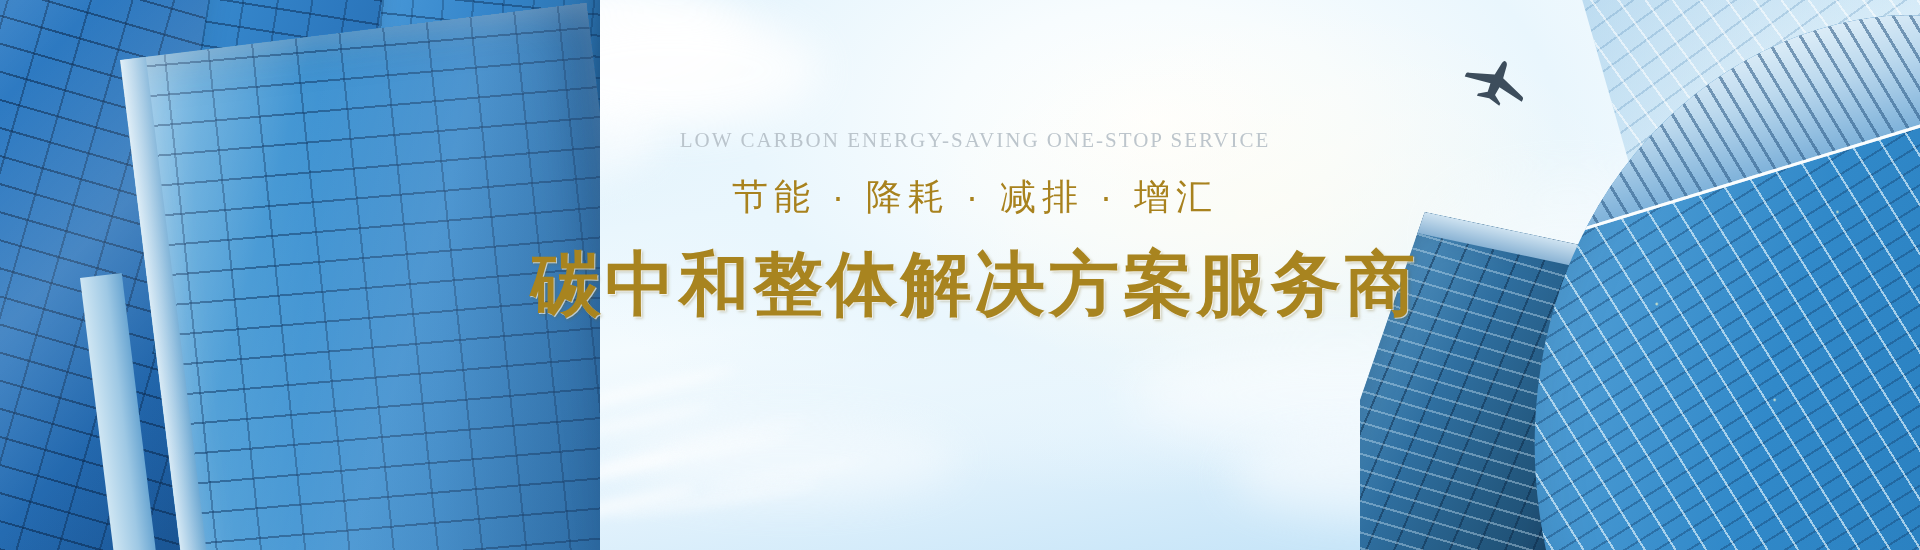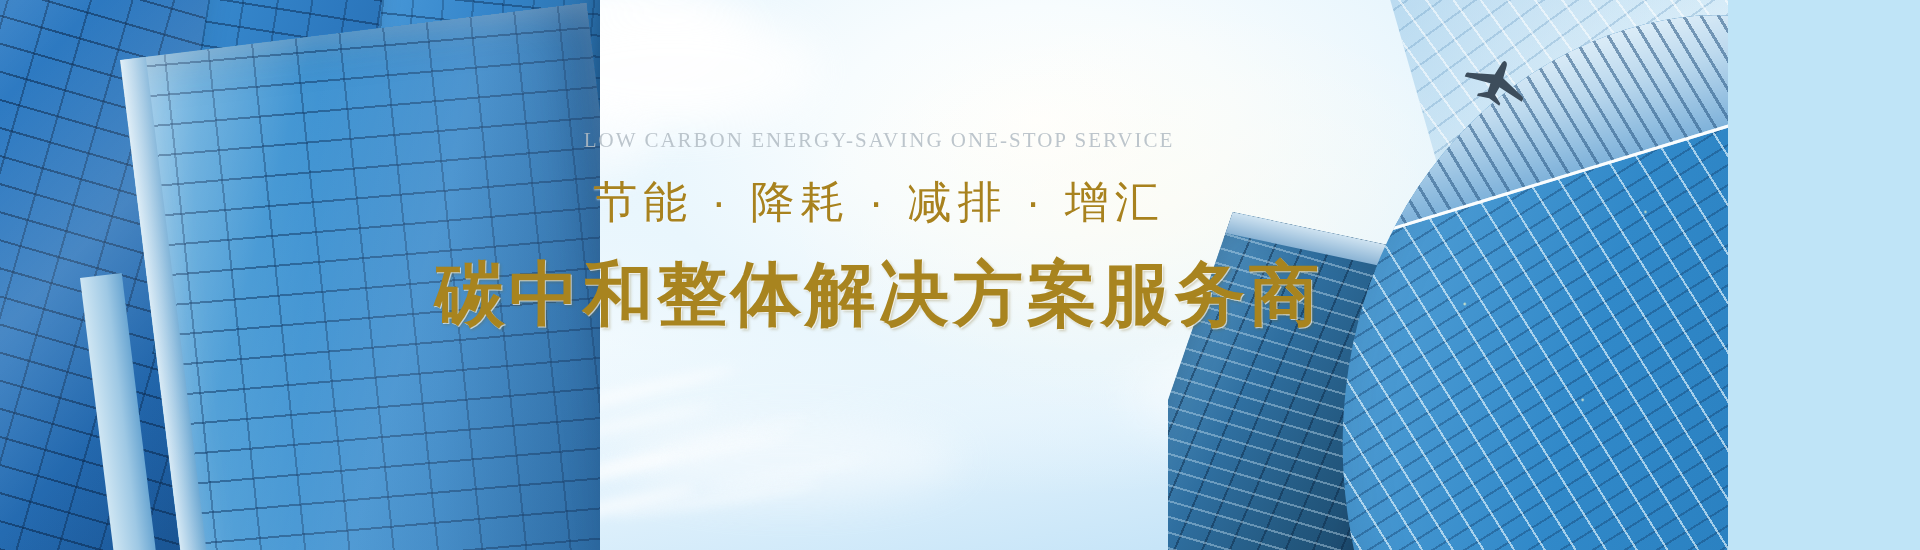--- a/index.html
+++ b/index.html
@@ -3,21 +3,21 @@
 <meta charset="utf-8">
 <title>Banner</title>
 <style>
   html,body{margin:0;padding:0;}
   body{
     width:1920px;height:550px;overflow:hidden;
     font-family:"Liberation Sans", sans-serif;
     background:#bfe4f7;
   }
   #banner{
-    position:relative;width:1728px;height:550px;overflow:hidden;
+    position:relative;width:1920px;height:550px;overflow:hidden;
   }
 
   
   .sky{
     position:absolute;inset:0;
     background:
       radial-gradient(ellipse 900px 520px at 60% 22%, #ffffff 0%, #f7fcfe 22%, #e9f6fd 45%, rgba(233,246,253,0) 72%),
       radial-gradient(ellipse 700px 400px at 78% 8%, #ffffff 0%, rgba(255,255,255,0) 62%),
       linear-gradient(170deg, #bfe2f6 0%, #d3ecfa 18%, #e9f6fd 38%, #f4fbfe 52%, #e2f2fc 70%, #c7e5f8 88%, #b5dcf5 100%);
   }
@@ -216,21 +216,21 @@
   .eyebrow{
     margin-top:128px;
     font-family:"Liberation Serif", serif;
     font-size:21px;letter-spacing:2.0px;
     color:#b2bcc4;opacity:.85;
     white-space:nowrap;
   }
   .subtitle{
     margin-top:20px;
     font-family:"Liberation Sans", sans-serif;
-    font-size:44px;font-weight:400;
+    font-size:36px;font-weight:400;
     letter-spacing:6px;
     color:#a8821e;
     white-space:nowrap;
     text-shadow:0 1px 2px rgba(255,255,255,.55);
   }
   .headline{
     margin-top:16px;
     font-family:"Liberation Sans", sans-serif;
     font-size:70px;font-weight:bold;
     letter-spacing:4px;

